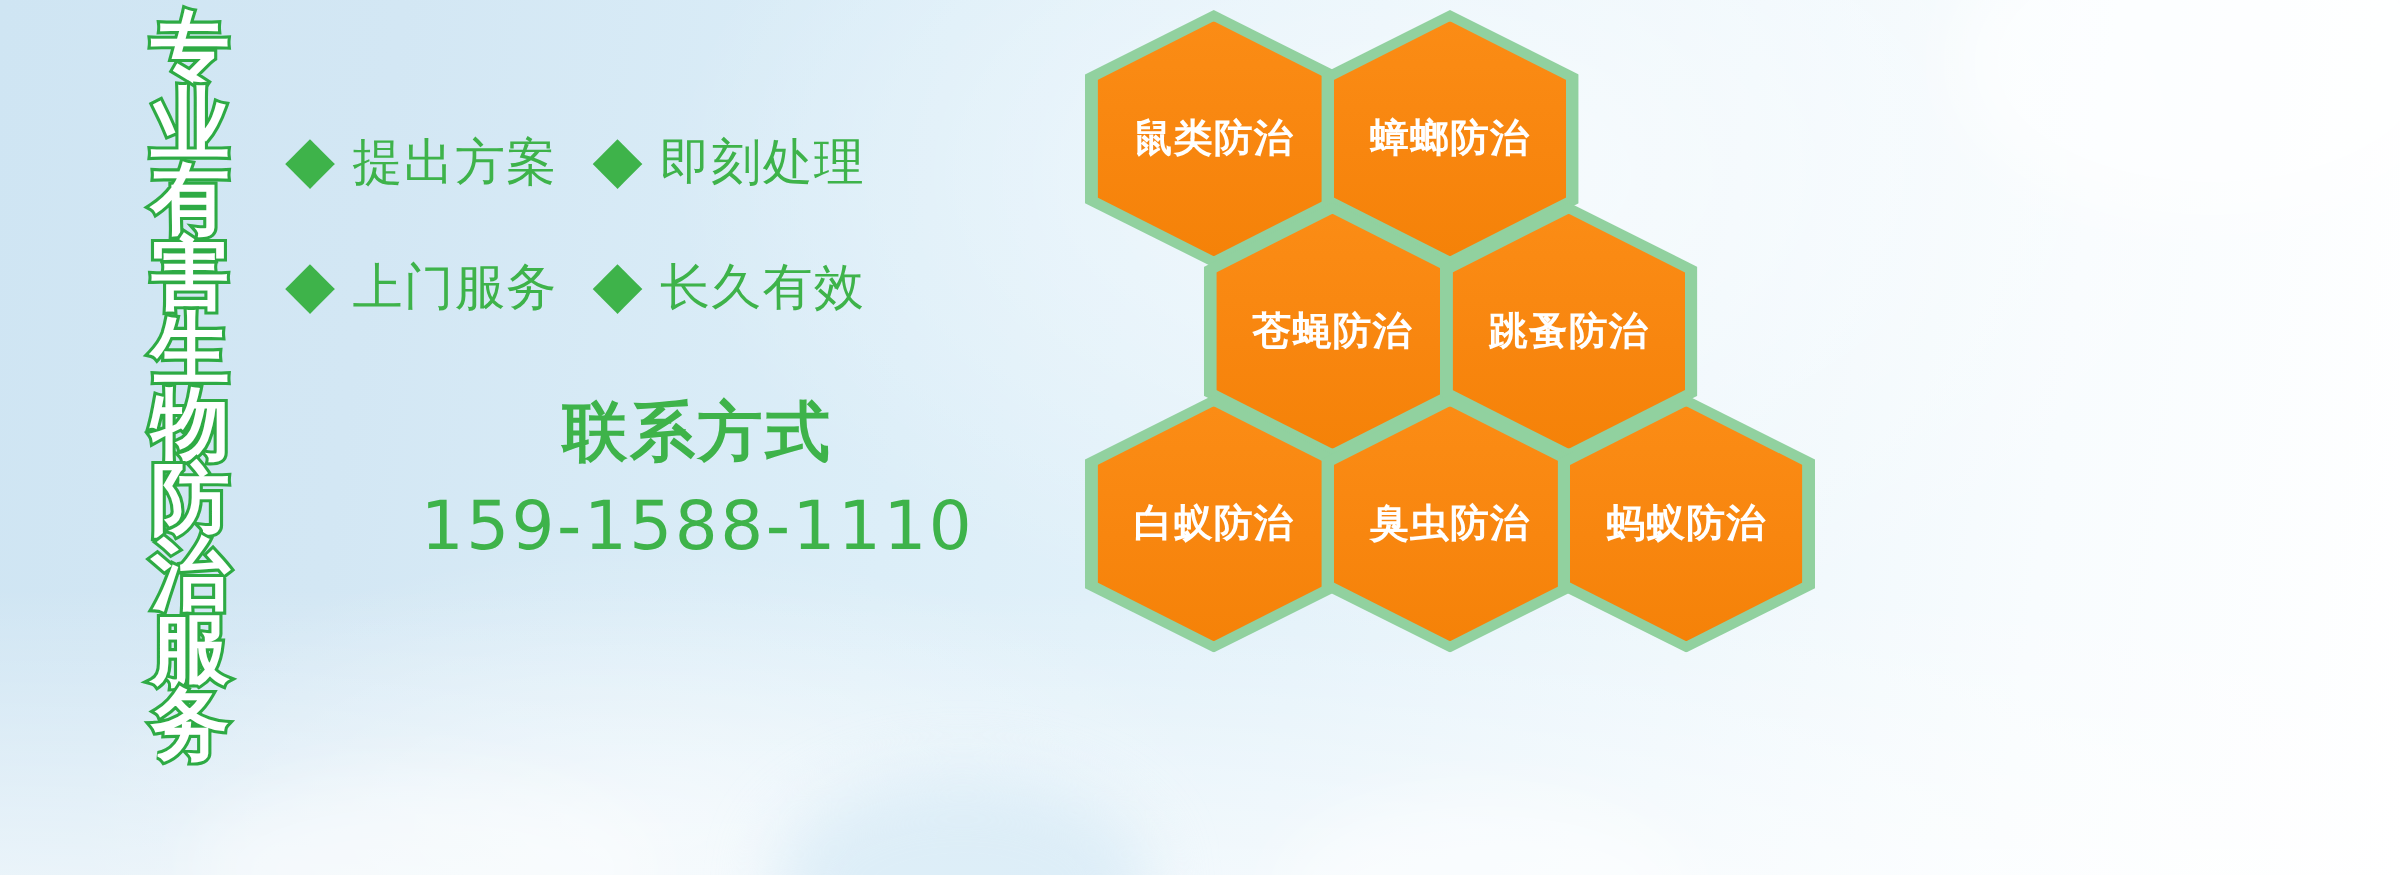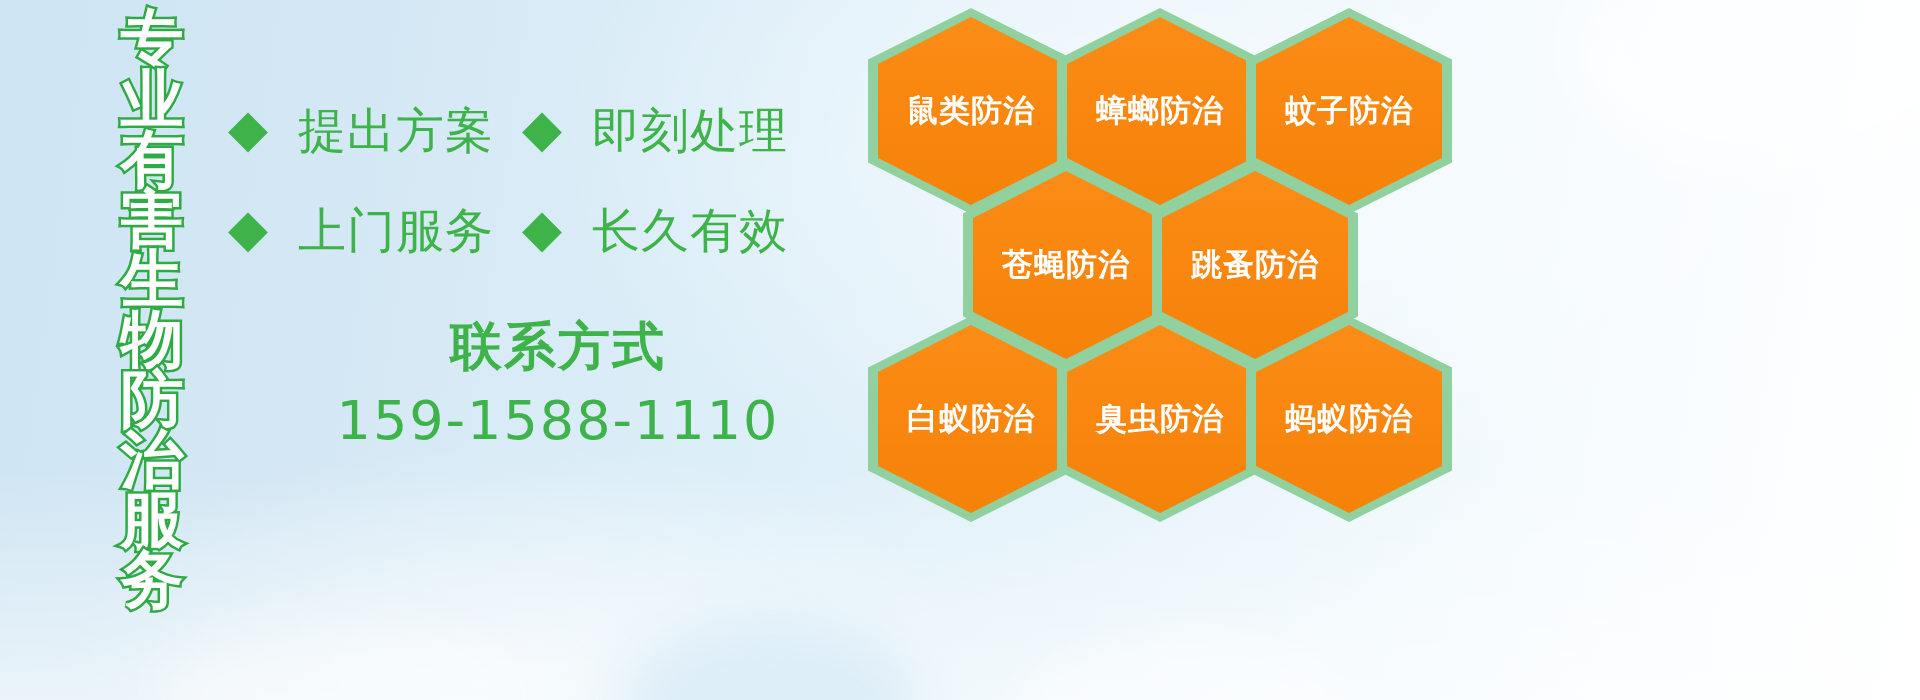--- a/index.html
+++ b/index.html
@@ -73,24 +73,23 @@
     height:92px;
     color:#3eb34a;
   }
   .frow + .frow { margin-top:8px; }
   .fdia {
     font-size:52px; line-height:52px; color:#3eb34a;
     margin-right:14px; margin-top:-4px;
   }
   .ftext {
     font-family:"DejaVu Sans","Liberation Sans",sans-serif;
-    font-size:48px; line-height:60px; font-weight:500;
+    font-size:40px; line-height:60px; font-weight:500;
     color:#3eb34a; letter-spacing:1px;
     white-space:nowrap;
-    margin-left:16px;
   }
   .fgap { width:28px; }
 
   
   #contact {
     position:absolute; left:258px; top:310px;
     width:600px;
     text-align:center;
     z-index:6;
   }
@@ -197,25 +196,20 @@
       <div class="core"></div>
       <div class="hlabel">鼠类防治</div>
     </div>
 
     <div class="hex r1c2">
       <div class="shell"></div>
       <div class="core"></div>
       <div class="hlabel">蟑螂防治</div>
     </div>
 
-    <div class="hex r1c3">
-      <div class="shell"></div>
-      <div class="core"></div>
-      <div class="hlabel">蚊子防治</div>
-    </div>
 
     <div class="hex r2c1">
       <div class="shell"></div>
       <div class="core"></div>
       <div class="hlabel">苍蝇防治</div>
     </div>
 
     <div class="hex r2c2">
       <div class="shell"></div>
       <div class="core"></div>

